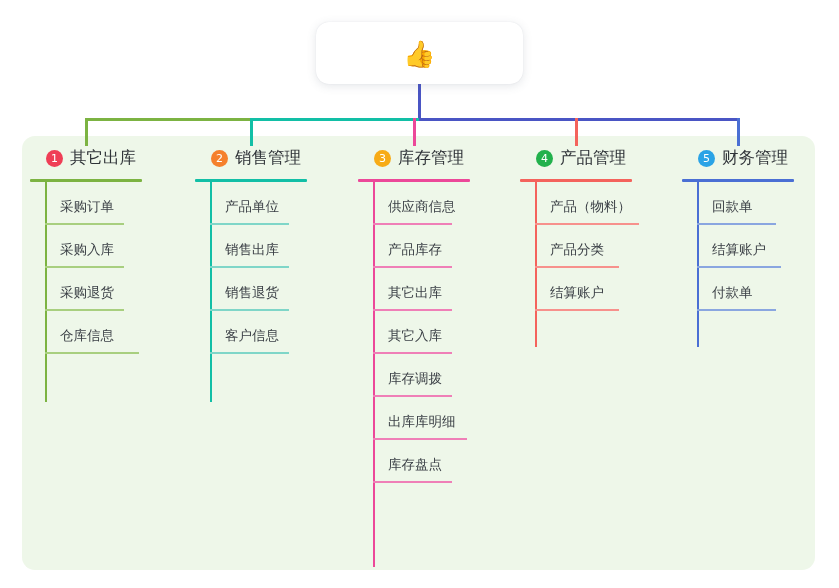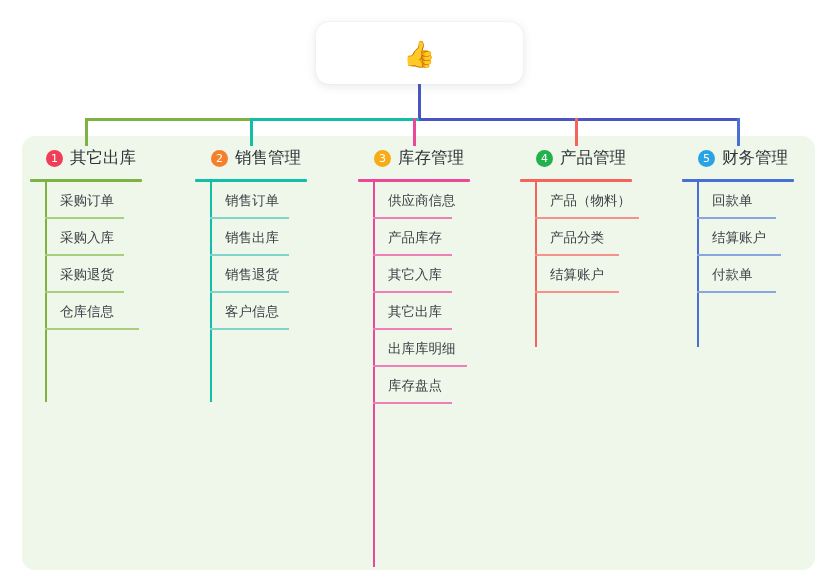--- a/index.html
+++ b/index.html
@@ -106,21 +106,21 @@
     position: relative;
   }
   .spine {
     position: absolute;
     left: 15px;
     top: 0;
     width: 2px;
   }
   .leaf {
     position: relative;
-    height: 37px;
+    height: 43px;
   }
   .leaf-label {
     position: absolute;
     left: 30px;
     bottom: 9px;
     font-size: 13.5px;
     color: #3a3f45;
     white-space: nowrap;
   }
   .leaf-rule {
@@ -182,21 +182,21 @@
       </div>
       <div class="column" style="left: 195px;">
         <div class="col-head">
           <span class="badge" style="background: rgb(245, 128, 44);">2</span>
           <span class="col-title">销售管理</span>
         </div>
         <div class="head-rule" style="width: 112px; background: rgb(18, 191, 166);"></div>
         <div class="col-body">
           <div class="spine" style="background: rgb(18, 191, 166); height: 220px;"></div>
           <div class="leaf">
-            <span class="leaf-label">销售订单</span>
+            <span class="leaf-label">产品单位</span>
             <div class="leaf-rule" style="width: 79px; background: rgb(127, 214, 200);"></div>
           </div>
           <div class="leaf">
             <span class="leaf-label">销售出库</span>
             <div class="leaf-rule" style="width: 79px; background: rgb(127, 214, 200);"></div>
           </div>
           <div class="leaf">
             <span class="leaf-label">销售退货</span>
             <div class="leaf-rule" style="width: 79px; background: rgb(127, 214, 200);"></div>
           </div>
@@ -216,25 +216,29 @@
           <div class="spine" style="background: rgb(236, 72, 153); height: 385px;"></div>
           <div class="leaf">
             <span class="leaf-label">供应商信息</span>
             <div class="leaf-rule" style="width: 79px; background: rgb(239, 127, 183);"></div>
           </div>
           <div class="leaf">
             <span class="leaf-label">产品库存</span>
             <div class="leaf-rule" style="width: 79px; background: rgb(239, 127, 183);"></div>
           </div>
           <div class="leaf">
+            <span class="leaf-label">其它出库</span>
+            <div class="leaf-rule" style="width: 79px; background: rgb(239, 127, 183);"></div>
+          </div>
+          <div class="leaf">
             <span class="leaf-label">其它入库</span>
             <div class="leaf-rule" style="width: 79px; background: rgb(239, 127, 183);"></div>
           </div>
           <div class="leaf">
-            <span class="leaf-label">其它出库</span>
+            <span class="leaf-label">库存调拨</span>
             <div class="leaf-rule" style="width: 79px; background: rgb(239, 127, 183);"></div>
           </div>
           <div class="leaf">
             <span class="leaf-label">出库库明细</span>
             <div class="leaf-rule" style="width: 94px; background: rgb(239, 127, 183);"></div>
           </div>
           <div class="leaf">
             <span class="leaf-label">库存盘点</span>
             <div class="leaf-rule" style="width: 79px; background: rgb(239, 127, 183);"></div>
           </div>

